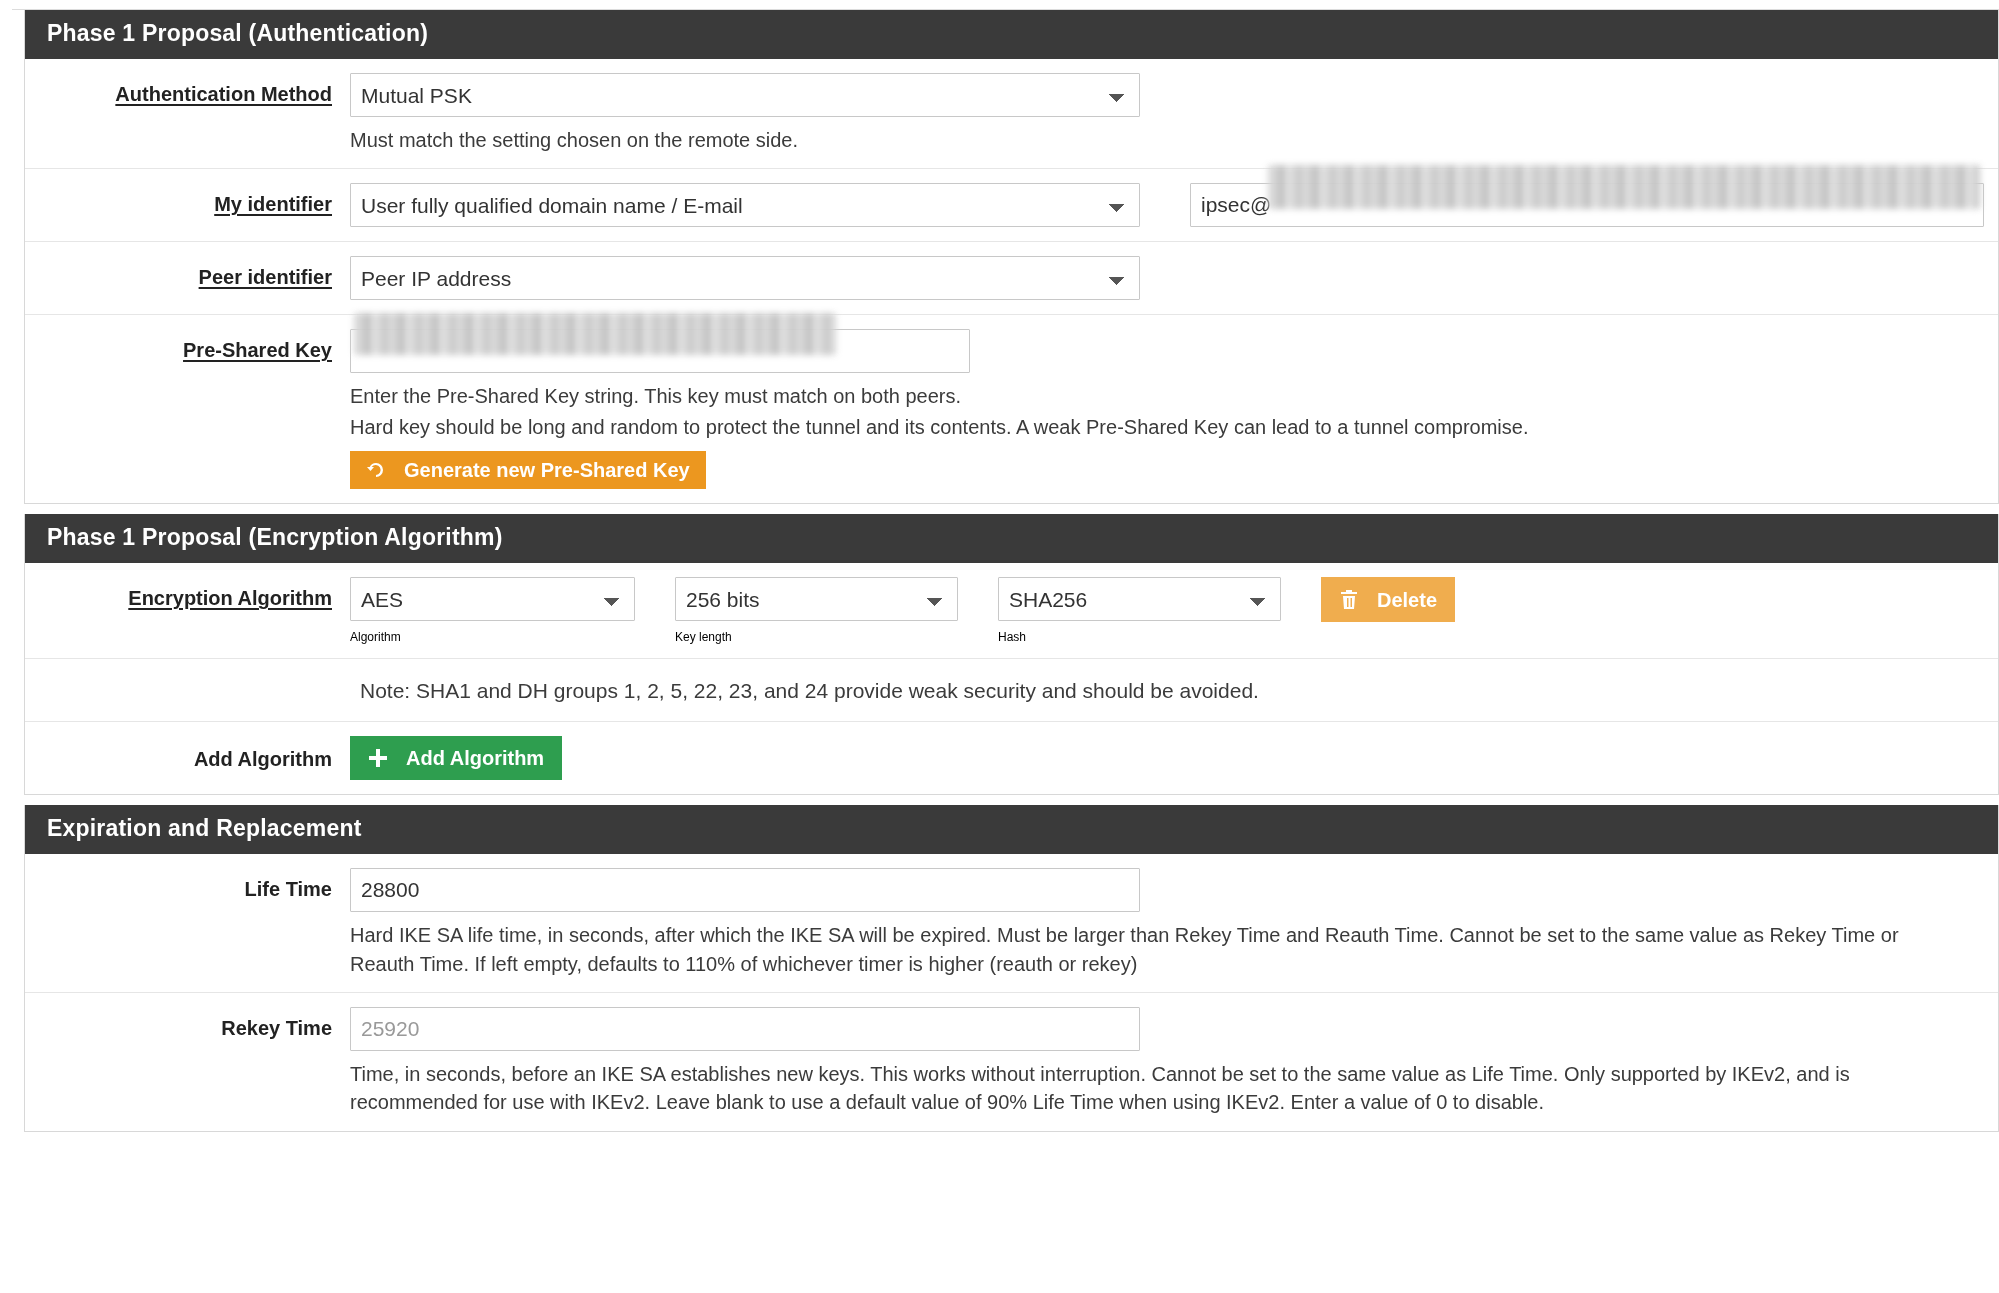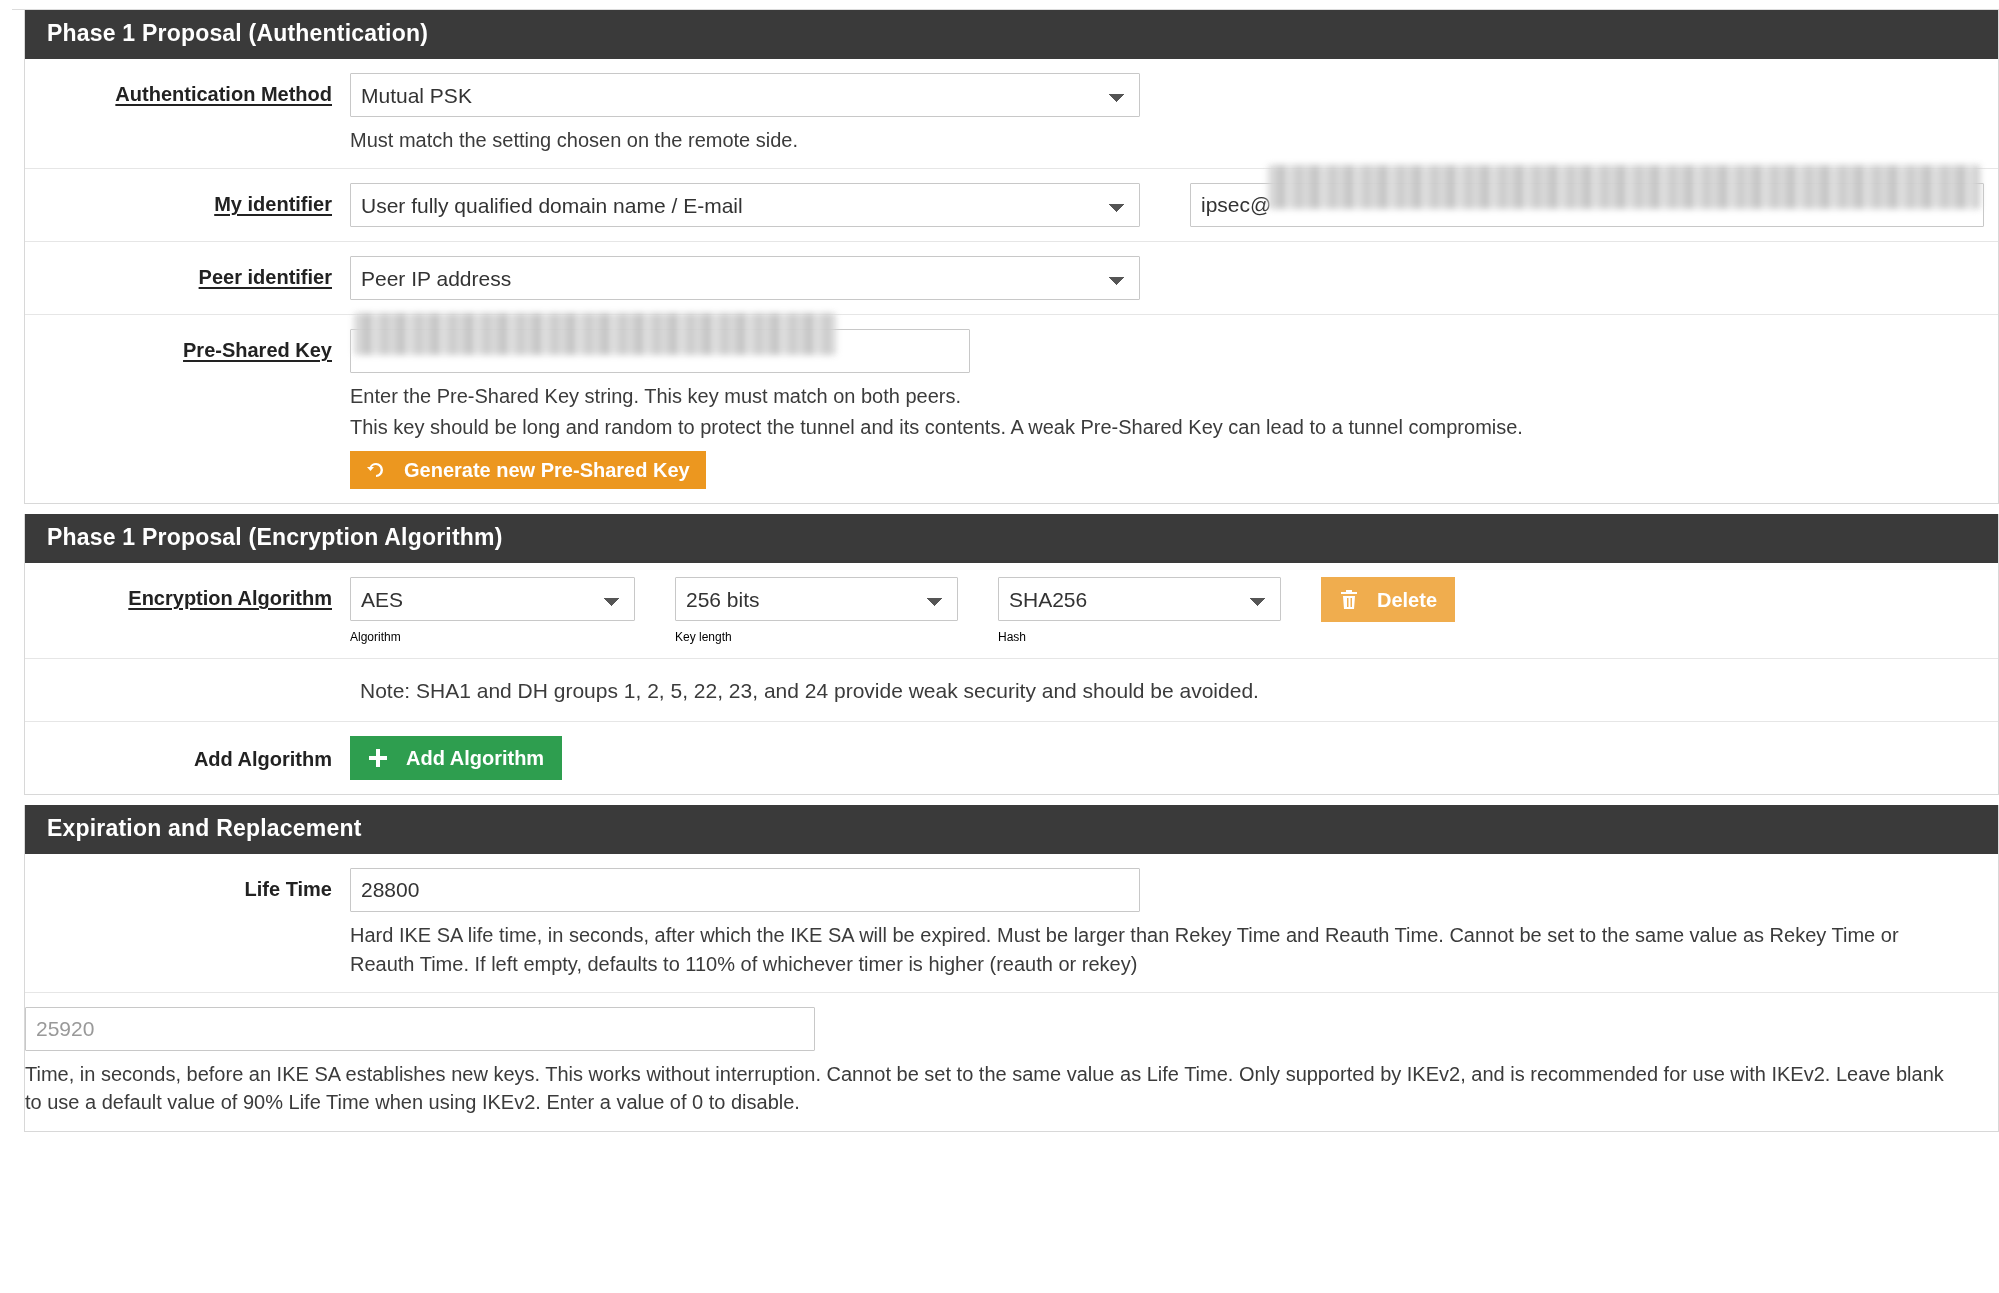--- a/index.html
+++ b/index.html
@@ -225,21 +225,21 @@
       <div class="row noborder">
         <div class="label-col">
           <span class="underline">Pre-Shared Key</span>
         </div>
         <div class="field-col">
           <div class="psk-wrap">
             <input class="ctl" style="width: 620px;" type="text" value="">
             <div class="blur-overlay" id="psk-blur"></div>
           </div>
           <div class="help">Enter the Pre-Shared Key string. This key must match on both peers.</div>
-          <div class="help" style="margin-top:2px;">This key should be long and random to protect the tunnel and its contents. A weak Pre-Shared Key can lead to a tunnel compromise.</div>
+          <div class="help" style="margin-top:2px;">Hard key should be long and random to protect the tunnel and its contents. A weak Pre-Shared Key can lead to a tunnel compromise.</div>
           <button class="btn btn-warning mt10">
             <span>
               <svg width="20" height="20" viewBox="0 0 20 20" fill="#ffffff">
                 <path d="M10 3a7 7 0 00-6.3 4H1l3.5 4L8 7H5.6A5 5 0 1110 15v2a7 7 0 000-14z"></path>
               </svg>
             </span>
             <span>Generate new Pre-Shared Key</span>
           </button>
         </div>
       </div>
@@ -316,20 +316,21 @@
 
       <div class="row">
         <div class="label-col">Life Time</div>
         <div class="field-col">
           <input class="ctl w-life" type="text" value="28800" style="">
           <div class="help">Hard IKE SA life time, in seconds, after which the IKE SA will be expired. Must be larger than Rekey Time and Reauth Time. Cannot be set to the same value as Rekey Time or Reauth Time. If left empty, defaults to 110% of whichever timer is higher (reauth or rekey)</div>
         </div>
       </div>
 
       <div class="row noborder">
+        <div class="label-col">Rekey Time</div>
         <div class="field-col">
           <input class="ctl w-life" type="text" placeholder="25920" style="">
           <div class="help">Time, in seconds, before an IKE SA establishes new keys. This works without interruption. Cannot be set to the same value as Life Time. Only supported by IKEv2, and is recommended for use with IKEv2. Leave blank to use a default value of 90% Life Time when using IKEv2. Enter a value of 0 to disable.</div>
         </div>
       </div>
 
     </div>
   </div>
 
   <div class="scroll-gutter"></div>

